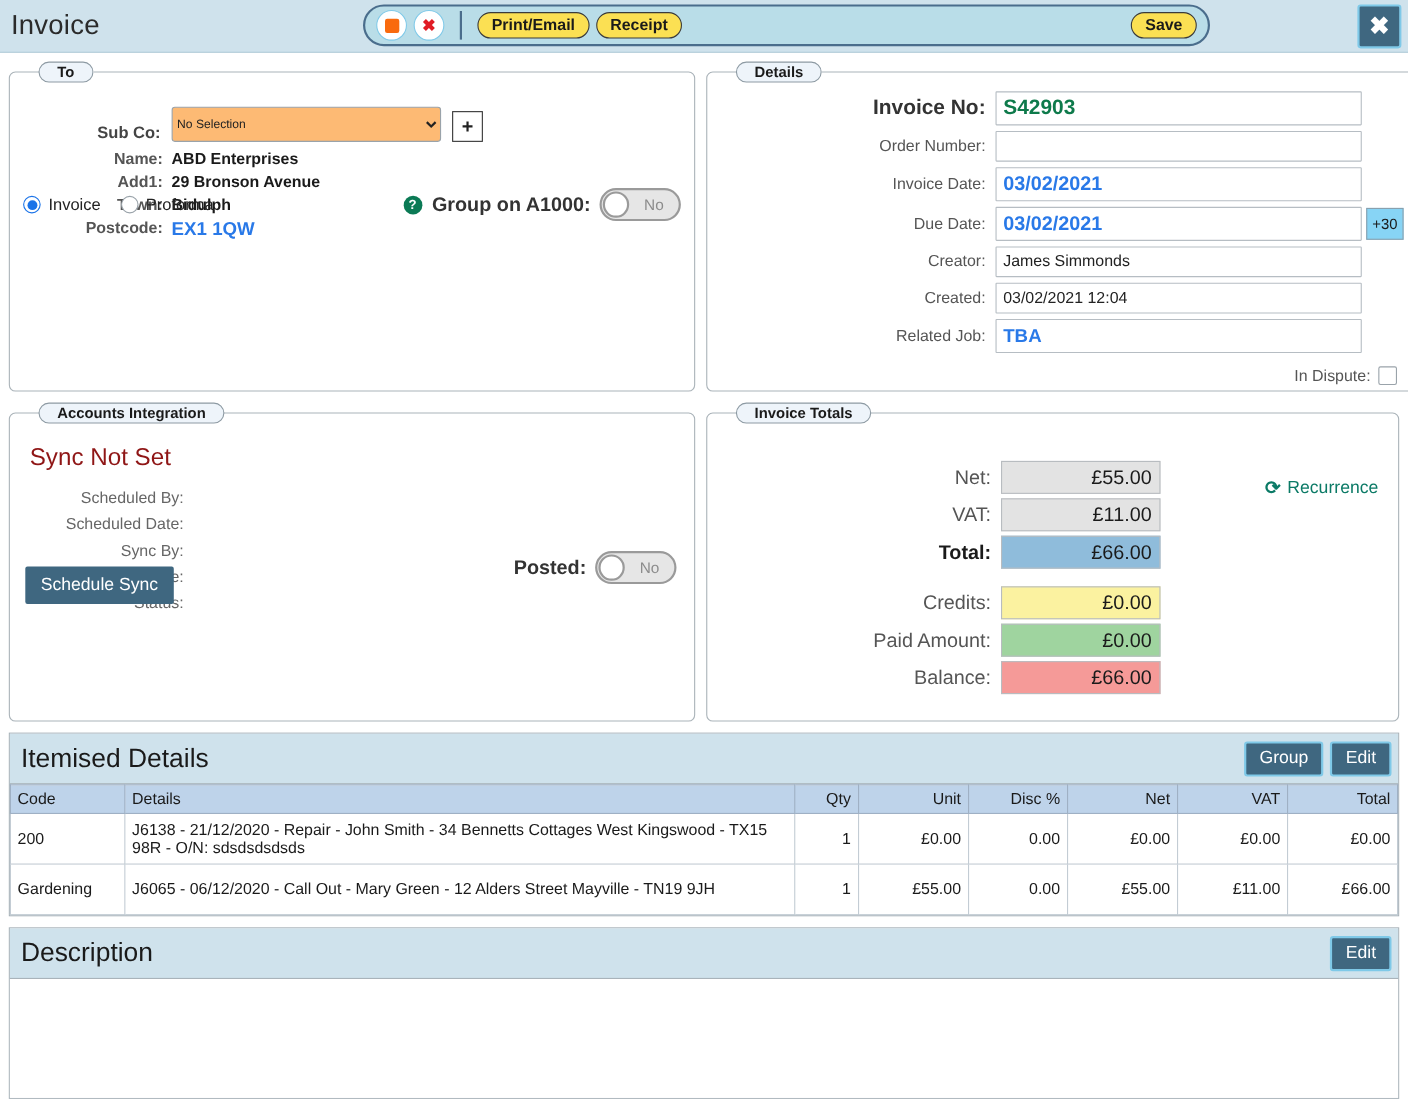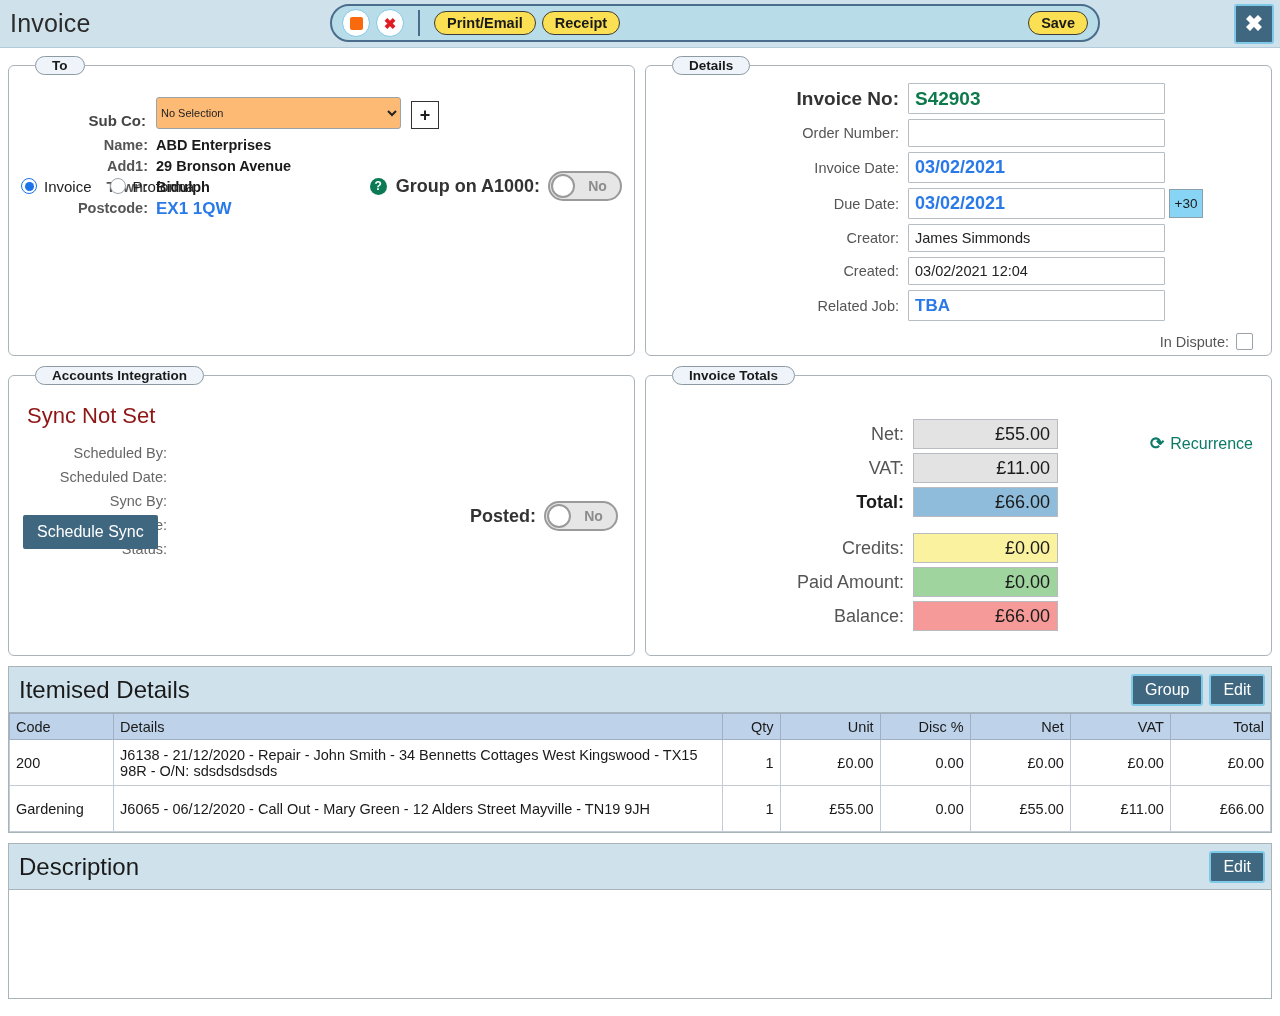--- a/index.html
+++ b/index.html
@@ -170,32 +170,32 @@
     display: flex; align-items: center;
     cursor: pointer;
     position: relative;
   }
   .toggle .knob {
     width: 24px; height: 24px; border-radius: 50%;
     background: #fff; border: 2px solid #9a9a9a;
     margin-left: 1px;
   }
   .toggle .tg-text {
-    flex: 1; text-align: center; font-size: 14px; color: #8c8c8c; font-weight: bold;
+    flex: 1; text-align: center; font-size: 14px; color: #8c8c8c; font-weight: normal;
   }
 
   
   .drow { display: flex; align-items: center; margin-bottom: 5px; }
   .dlbl {
     width: 250px; text-align: right; padding-right: 9px;
     font-size: 14.5px; color: #555;
   }
   .dlbl.big { font-size: 19px; font-weight: bold; color: #333; }
   .dfield {
-    width: 257px; height: 28px;
+    width: 333px; height: 28px;
     border: 1px solid #b6bdc3;
     background: #fff;
     display: flex; align-items: center;
     padding-left: 6px;
     font-size: 14.5px; color: #222;
     border-radius: 1px;
   }
   .dfield.tall { height: 31px; }
   .val-green { color: #0e7a4b; font-size: 19px; font-weight: bold; }
   .val-blue  { color: #2979e8; font-size: 18px; font-weight: bold; }

